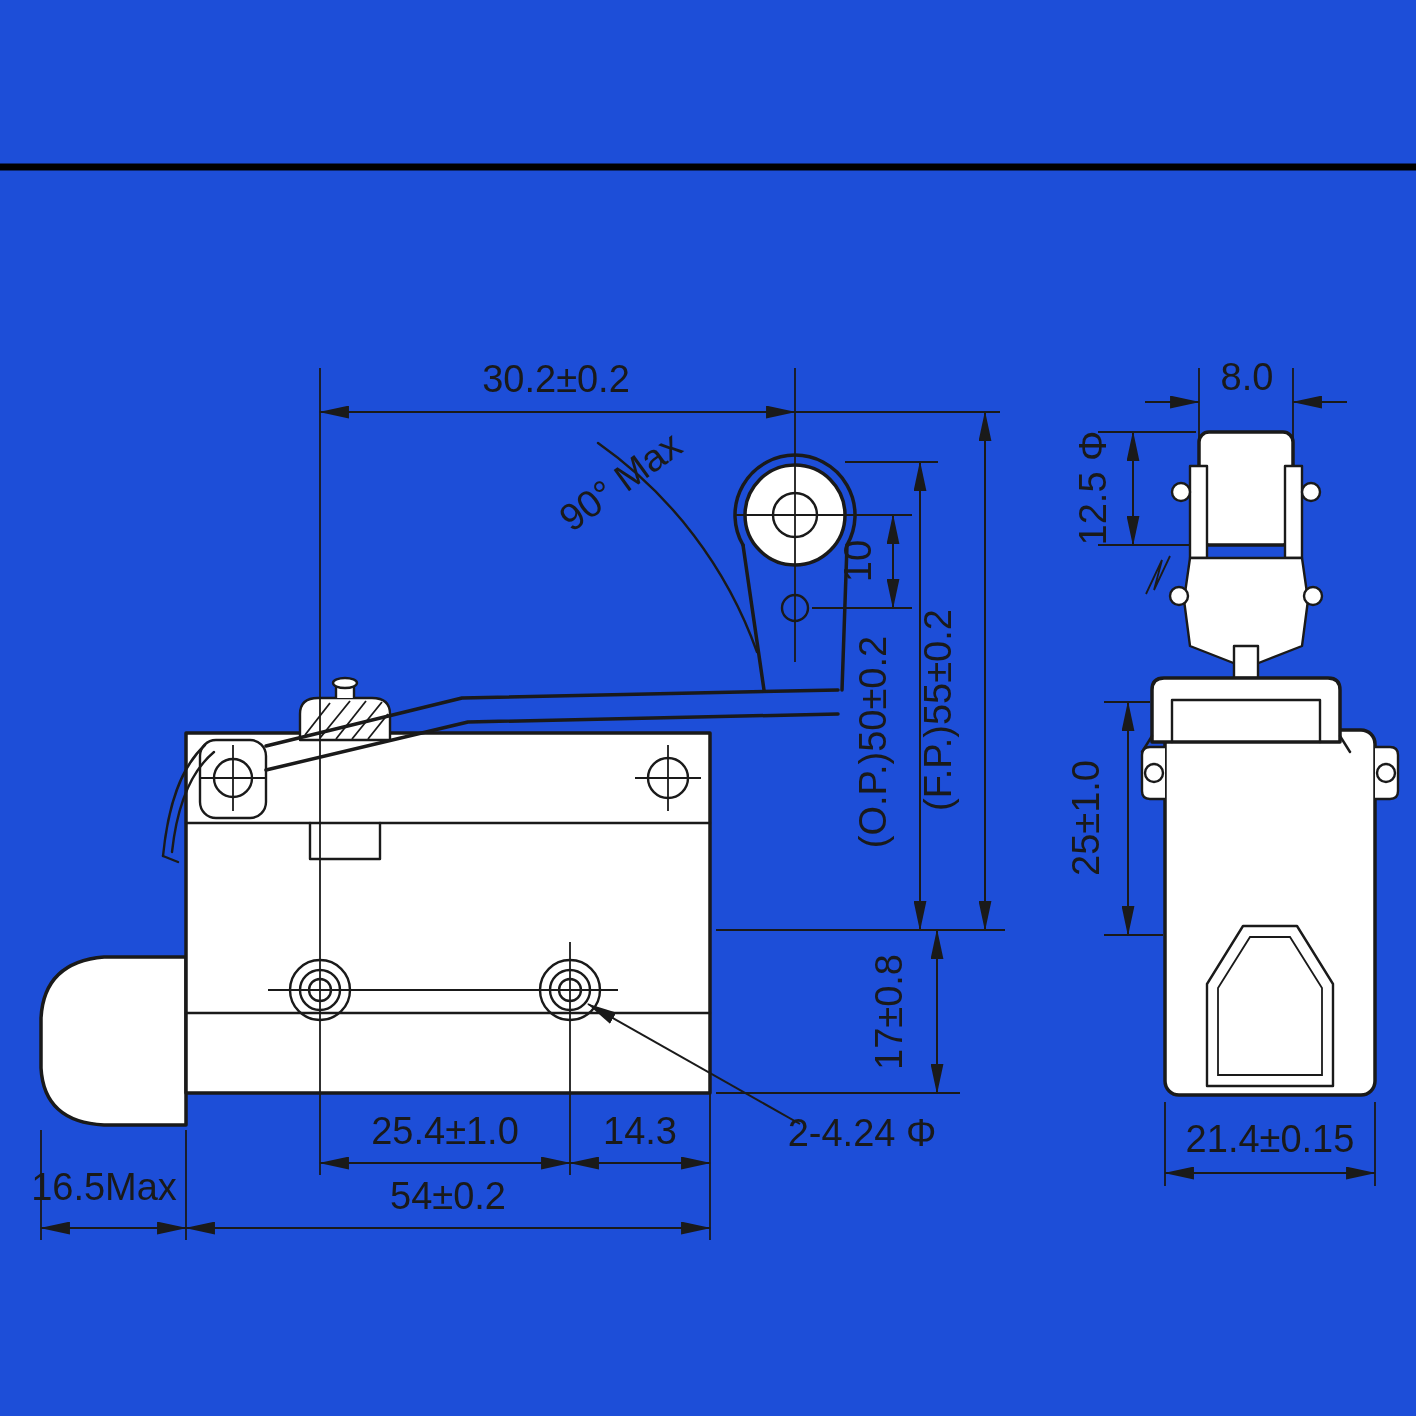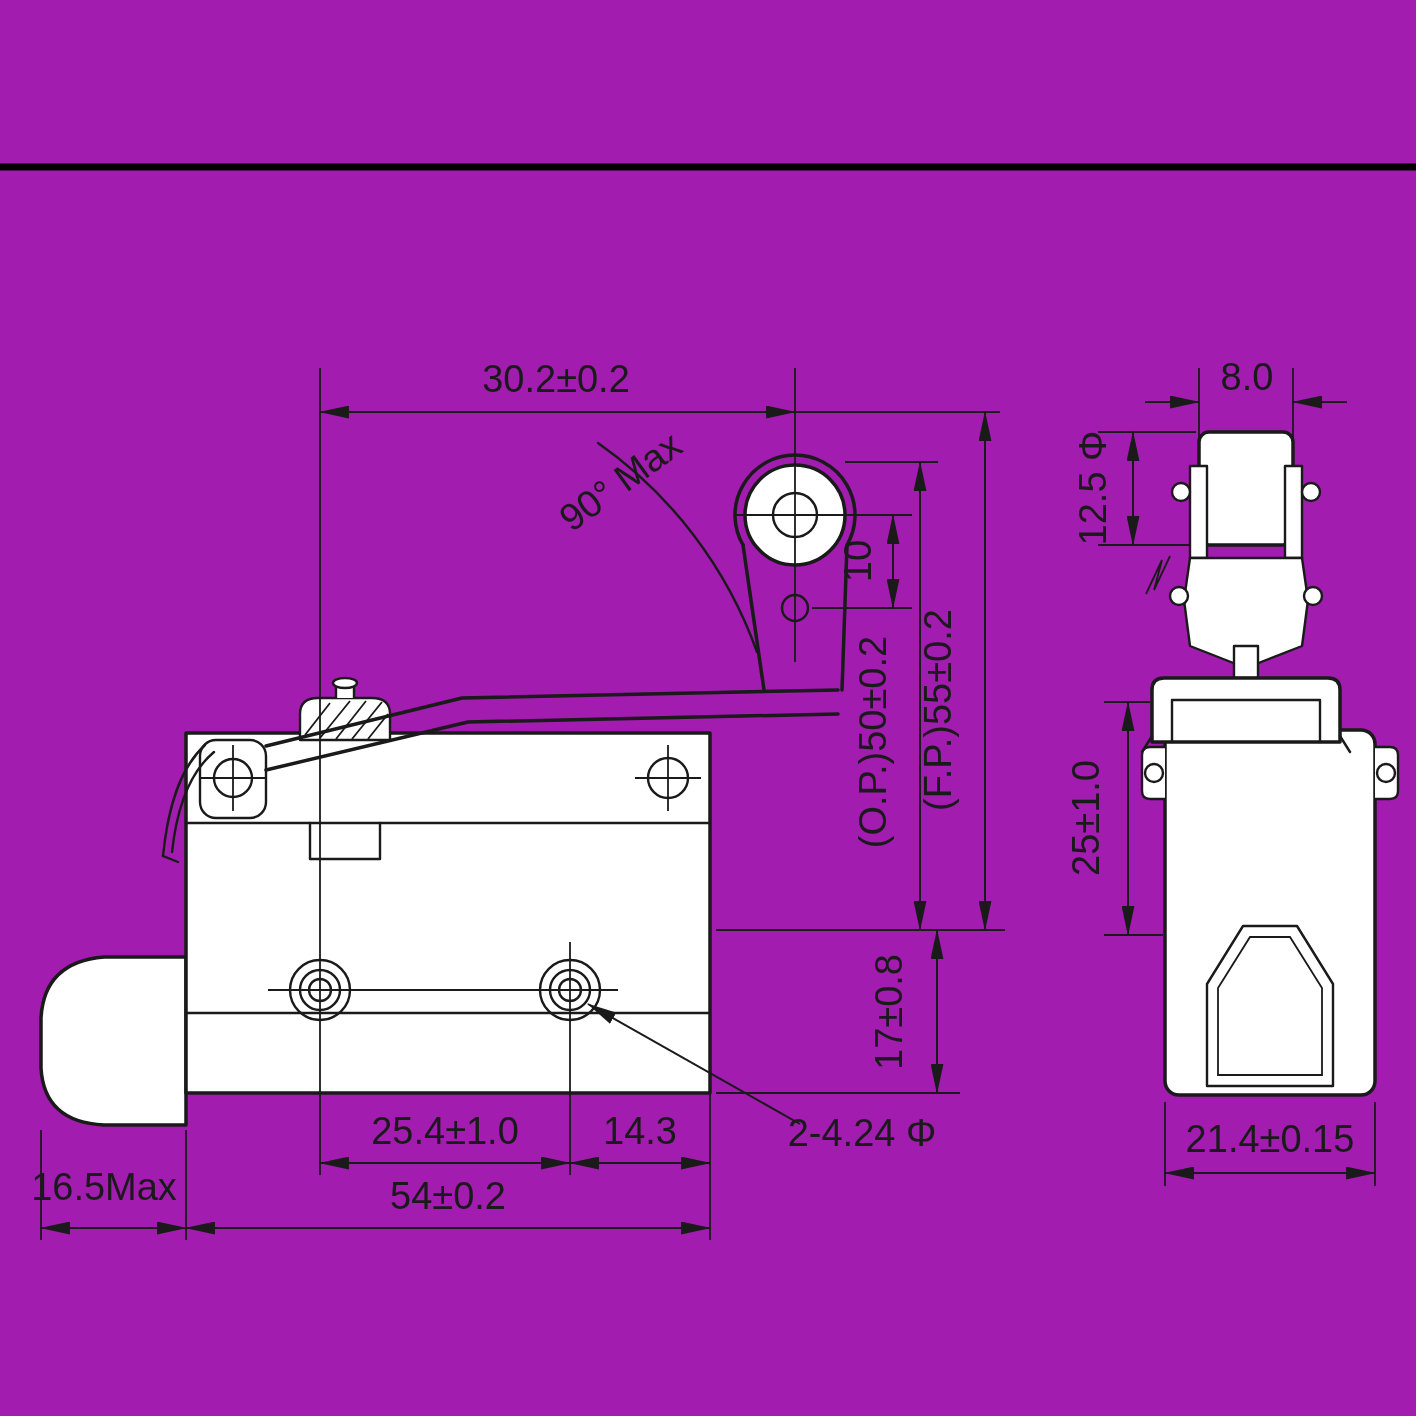--- a/index.html
+++ b/index.html
@@ -1,16 +1,16 @@
 <!DOCTYPE html>
 <html><head>
 <meta charset="utf-8">
 <style>
   html,body{margin:0;padding:0;background:#ffffff;}
-  .page{width:1416px;height:1416px;position:relative;background:#a21caf;overflow:hidden;}
+  .page{width:1416px;height:1416px;position:relative;background:#1d4ed8;overflow:hidden;}
   svg{display:block;}
   text{font-family:"Liberation Sans","DejaVu Sans",sans-serif;font-size:38px;fill:#1a1a1a;}
   .outline{stroke:#1a1a1a;stroke-width:3.5;fill:none;stroke-linecap:round;stroke-linejoin:round;}
   .outline-f{stroke:#1a1a1a;stroke-width:3.5;fill:#ffffff;stroke-linejoin:round;}
   .med{stroke:#1a1a1a;stroke-width:2.4;fill:none;stroke-linecap:round;stroke-linejoin:round;}
   .med-f{stroke:#1a1a1a;stroke-width:2.4;fill:#ffffff;stroke-linejoin:round;}
   .thin{stroke:#1a1a1a;stroke-width:1.8;fill:none;stroke-linecap:butt;}
   .dim{stroke:#1a1a1a;stroke-width:2;fill:none;}
   .rule{stroke:#000000;stroke-width:7;}
 </style>

